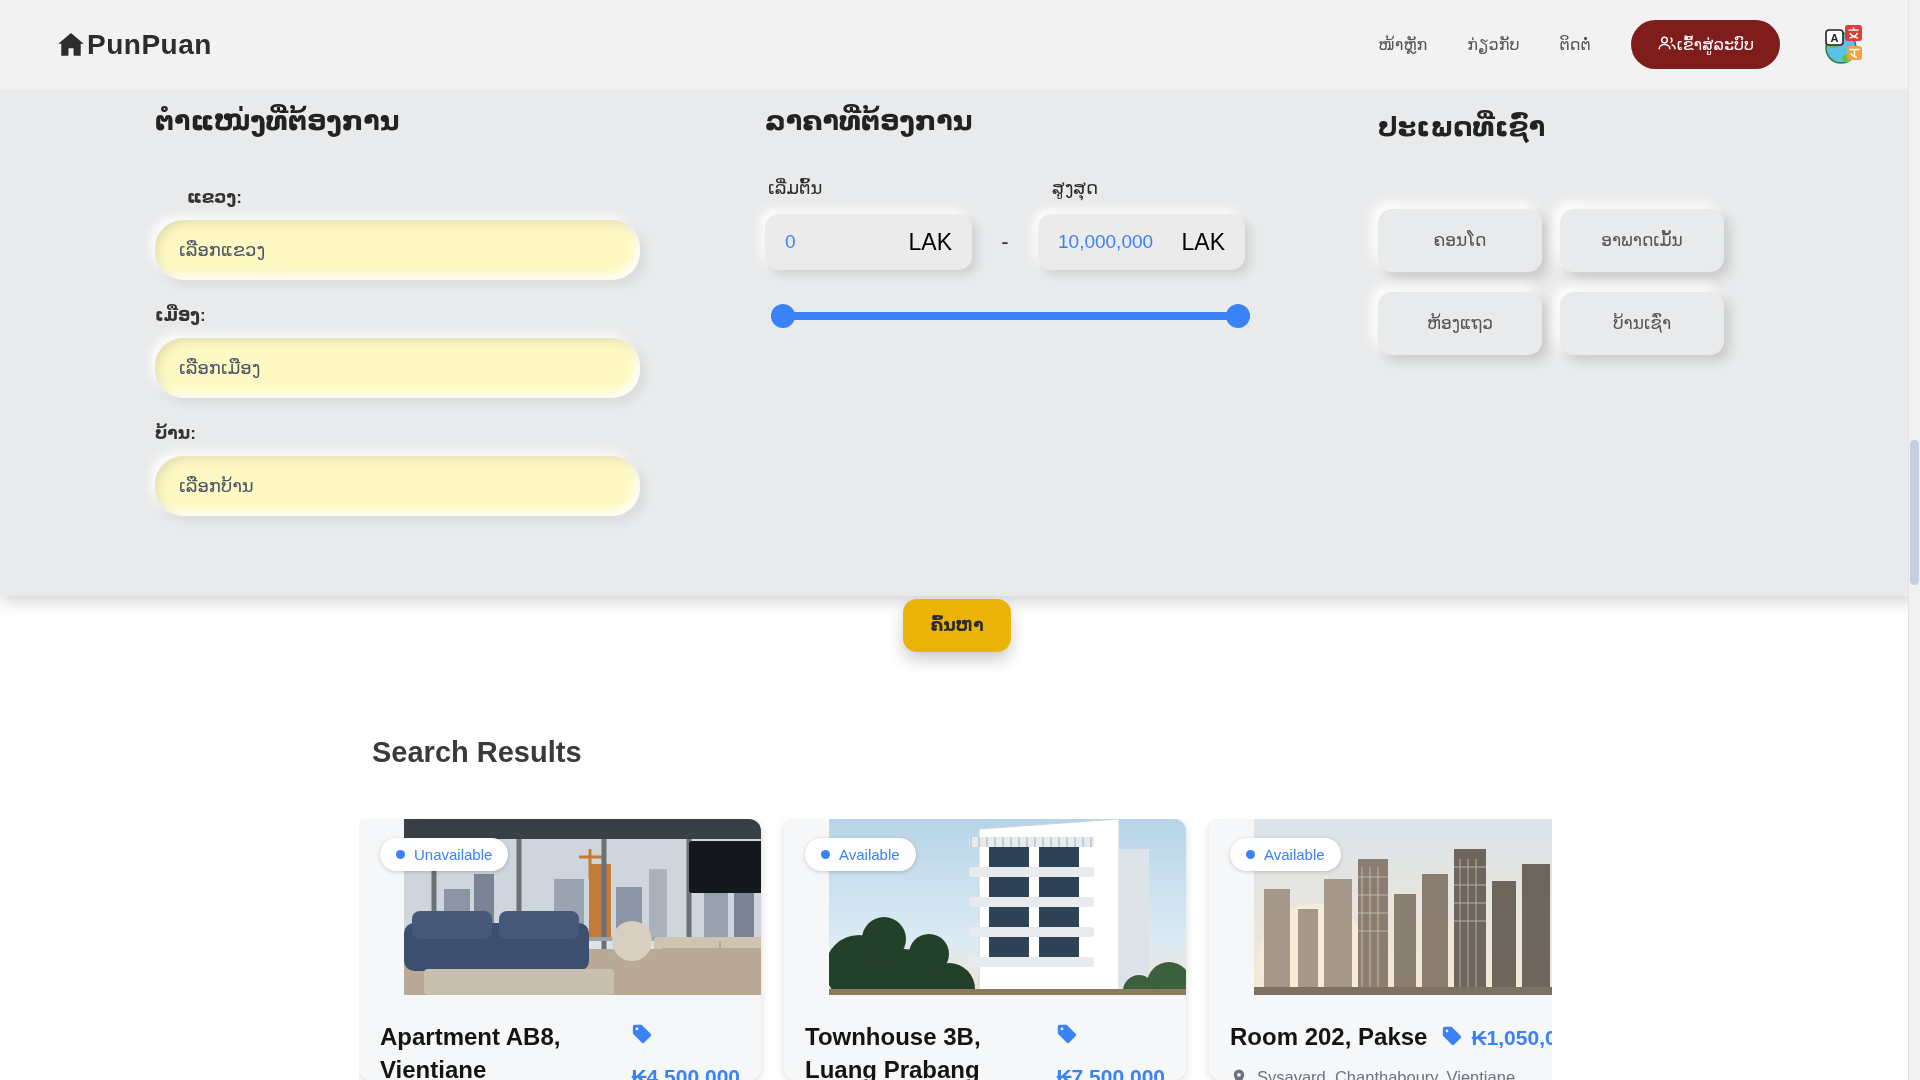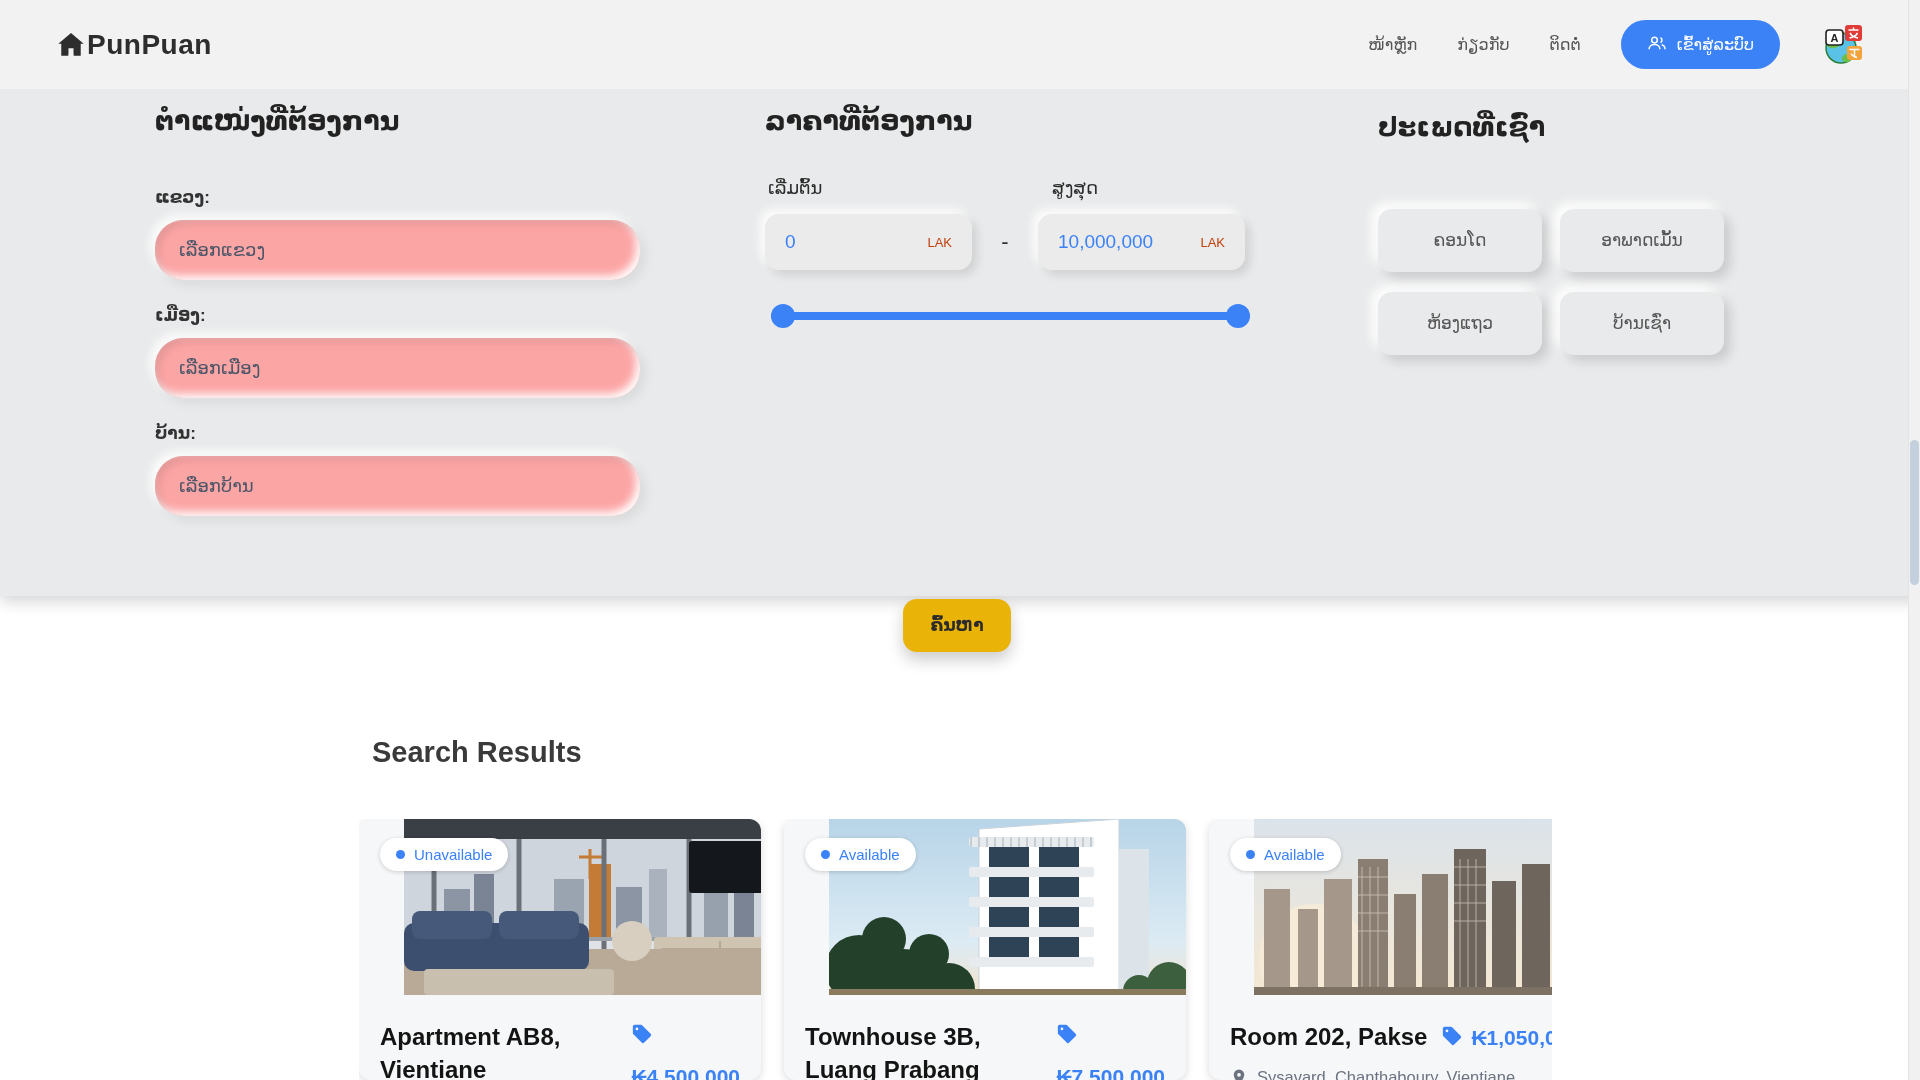--- a/index.html
+++ b/index.html
@@ -7,46 +7,46 @@
   body { font-family:"Liberation Sans","DejaVu Sans",sans-serif; background:#ffffff; color:#2b2b2b; }
   .viewport { position:relative; width:1920px; height:1080px; overflow:hidden; background:#ffffff; }
 
   
   .header { position:absolute; top:0; left:0; width:1920px; height:89px; background:#f2f2f3; display:flex; align-items:center; z-index:5; }
   .logo { display:flex; align-items:center; margin-left:55px; cursor:pointer; }
   .logo svg { display:block; }
   .brand-name { font-size:28px; font-weight:700; color:#2d2d2d; letter-spacing:.5px; }
   .nav-group { margin-left:auto; margin-right:54px; display:flex; align-items:center; gap:40px; }
   .nav-link { font-size:16px; color:#555; cursor:pointer; }
-  .login-btn { display:flex; align-items:center; gap:10px; background:#3b82f6; color:#fff; border:none; border-radius:25px; height:49px; padding:0 26px; font-size:16px; font-family:inherit; cursor:pointer; }
+  .login-btn { display:flex; align-items:center; background:#7f1d1d; color:#fff; border:none; border-radius:25px; height:49px; padding:0 26px; font-size:16px; font-family:inherit; cursor:pointer; }
   .lang-btn { width:46px; height:46px; border:none; background:transparent; cursor:pointer; padding:0; }
 
   
   .filter-panel { position:absolute; top:89px; left:0; width:1920px; height:507px; background:#e9eaeb; box-shadow:0 6px 14px rgba(0,0,0,.16); z-index:2; }
   .panel-heading { font-size:27px; font-weight:700; color:#222; }
 
   .col-location { position:absolute; left:155px; top:16px; width:485px; }
   .field-label { display:block; font-size:17px; font-weight:700; color:#333; }
   .col-location .field-label { margin-top:25px; }
-  .col-location .panel-heading + .field-label { margin-top:50px; }
-  .neo-field { margin-top:12px; height:60px; width:485px; border-radius:28px; background:#fca5a5;
+  .col-location .panel-heading + .field-label { margin-top:50px;margin-left:32px; }
+  .neo-field { margin-top:12px; height:60px; width:485px; border-radius:28px; background:#fef9c3;
     box-shadow: inset 4px 4px 8px rgba(0,0,0,.10), inset -4px -4px 8px #ffffff, 5px 5px 12px rgba(0,0,0,.07), -5px -5px 10px rgba(255,255,255,.85);
     display:flex; align-items:center; padding:0 24px; font-size:18px; color:#4a5568; cursor:pointer; }
 
   .col-price { position:absolute; left:765px; top:16px; width:490px; }
   .price-labels { position:relative; height:28px; margin-top:40px; }
   .price-labels span { position:absolute; top:0; font-size:18px; color:#2b2b2b; font-weight:500; }
   .price-labels .lbl-min { left:3px; }
   .price-labels .lbl-max { left:287px; }
   .price-row { display:flex; align-items:center; margin-top:9px; }
   .price-box { width:207px; height:56px; border-radius:14px; background:#ebebec;
     box-shadow:5px 5px 10px rgba(0,0,0,.11), -5px -5px 10px rgba(255,255,255,.9);
     display:flex; align-items:center; padding:0 20px; }
   .price-box input { border:none; background:transparent; outline:none; width:115px; font-size:19px; color:#3b82f6; font-family:inherit; }
-  .currency { margin-left:auto; font-size:13px; color:#c2410c;text-align:center; }
+  .currency { margin-left:auto; font-size:23px; color:#000000;text-align:center; }
   .price-dash { width:66px; text-align:center; font-size:22px; color:#333; }
   .slider { position:relative; margin-top:34px; margin-left:6px; width:479px; height:24px; cursor:pointer; }
   .slider-track { position:absolute; left:0; right:0; top:8px; height:8px; border-radius:4px; background:#3b82f6; }
   .slider-handle { position:absolute; top:0; width:24px; height:24px; border-radius:50%; background:#3b82f6; }
   .slider-handle.min { left:0; }
   .slider-handle.max { right:0; }
 
   .col-type { position:absolute; left:1378px; top:22px; }
   .type-grid { margin-top:66px; display:grid; grid-template-columns:164px 164px; grid-auto-rows:63px; column-gap:18px; row-gap:20px; }
   .type-btn { border:none; border-radius:14px; background:#e9eaeb; font-family:inherit; font-size:17px; color:#555; cursor:pointer;

